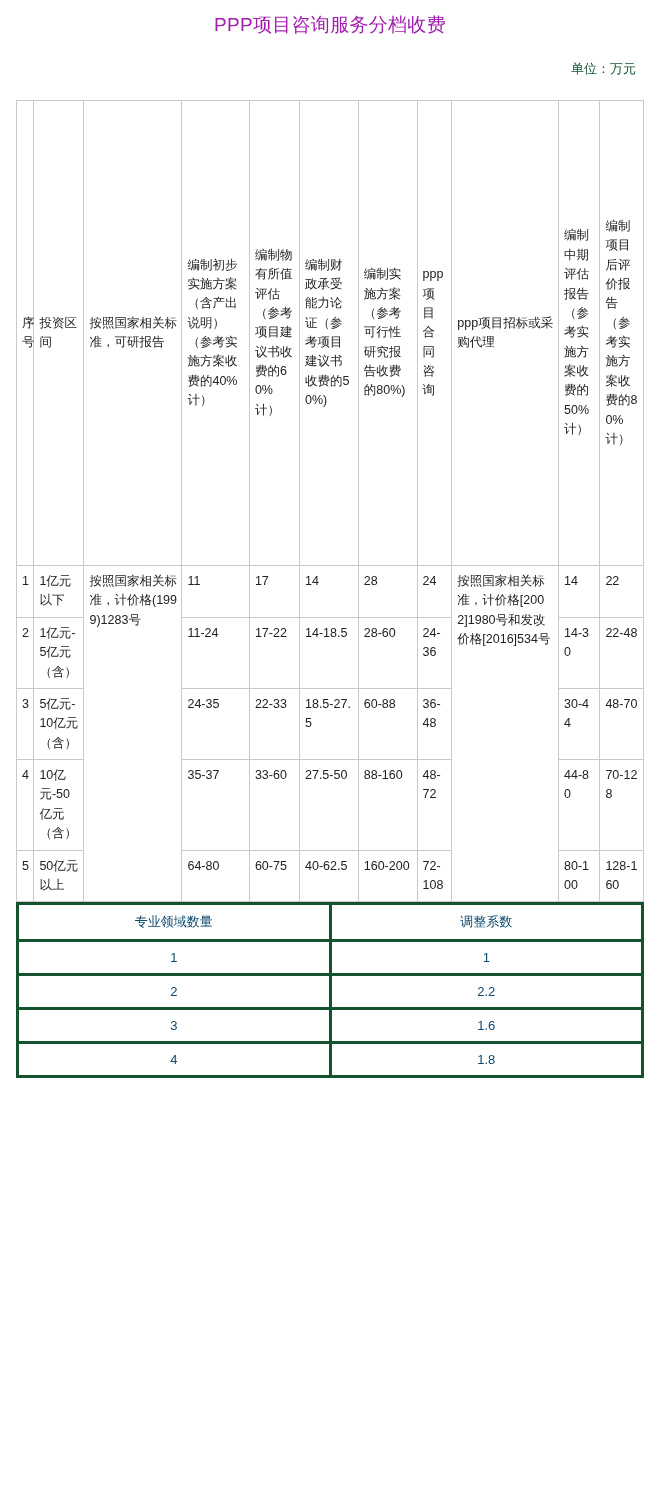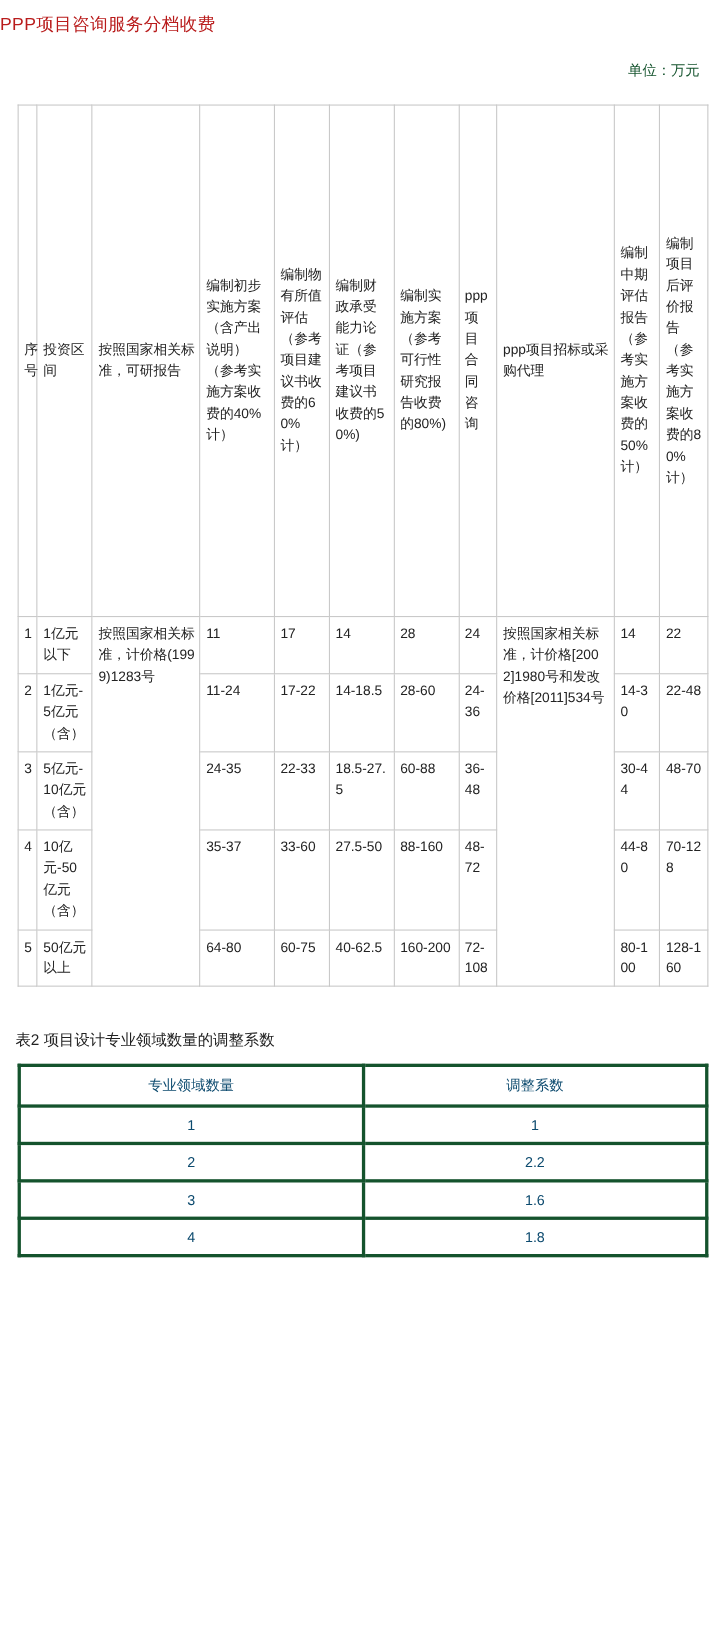--- a/index.html
+++ b/index.html
@@ -14,22 +14,23 @@
     color: #222222;
     font-size: 13px;
     position: relative;
   }
   .page {
     width: 660px;
     box-sizing: border-box;
     padding: 0;
   }
   .doc-title {
-    font-size: 16px;
-    color: #b91c1c;
+    text-align: center;
+    font-size: 19px;
+    color: #a21caf;
     padding-top: 12px;
     letter-spacing: 0.3px;
   }
   .unit-line {
     text-align: right;
     font-size: 13px;
     color: #14532d;
     padding: 22px 24px 0 0;
   }
 
@@ -139,21 +140,21 @@
       <tbody>
         <tr>
           <td class="rowcell">1</td>
           <td class="rowcell">1亿元以下</td>
           <td class="rowcell" rowspan="5">按照国家相关标准，计价格(1999)1283号</td>
           <td class="rowcell num">11</td>
           <td class="rowcell num">17</td>
           <td class="rowcell num">14</td>
           <td class="rowcell num">28</td>
           <td class="rowcell num">24</td>
-          <td class="rowcell" rowspan="5">按照国家相关标准，计价格[2002]1980号和发改价格[2011]534号</td>
+          <td class="rowcell" rowspan="5">按照国家相关标准，计价格[2002]1980号和发改价格[2016]534号</td>
           <td class="rowcell num">14</td>
           <td class="rowcell num">22</td>
         </tr>
         <tr>
           <td class="rowcell">2</td>
           <td class="rowcell">1亿元-5亿元（含）</td>
           <td class="rowcell num">11-24</td>
           <td class="rowcell num">17-22</td>
           <td class="rowcell num">14-18.5</td>
           <td class="rowcell num">28-60</td>
@@ -191,21 +192,20 @@
           <td class="rowcell num">40-62.5</td>
           <td class="rowcell num">160-200</td>
           <td class="rowcell num">72-108</td>
           <td class="rowcell num">80-100</td>
           <td class="rowcell num">128-160</td>
         </tr>
       </tbody>
     </table>
   </div>
 
-  <div class="t2-title">表2 项目设计专业领域数量的调整系数</div>
 
   <div class="t2-wrap">
     <table class="t2">
       <colgroup>
           <col style="width:50%">
           <col style="width:50%">
         </colgroup>
       <tbody>
         <tr>
           <td class="hd">专业领域数量</td>

